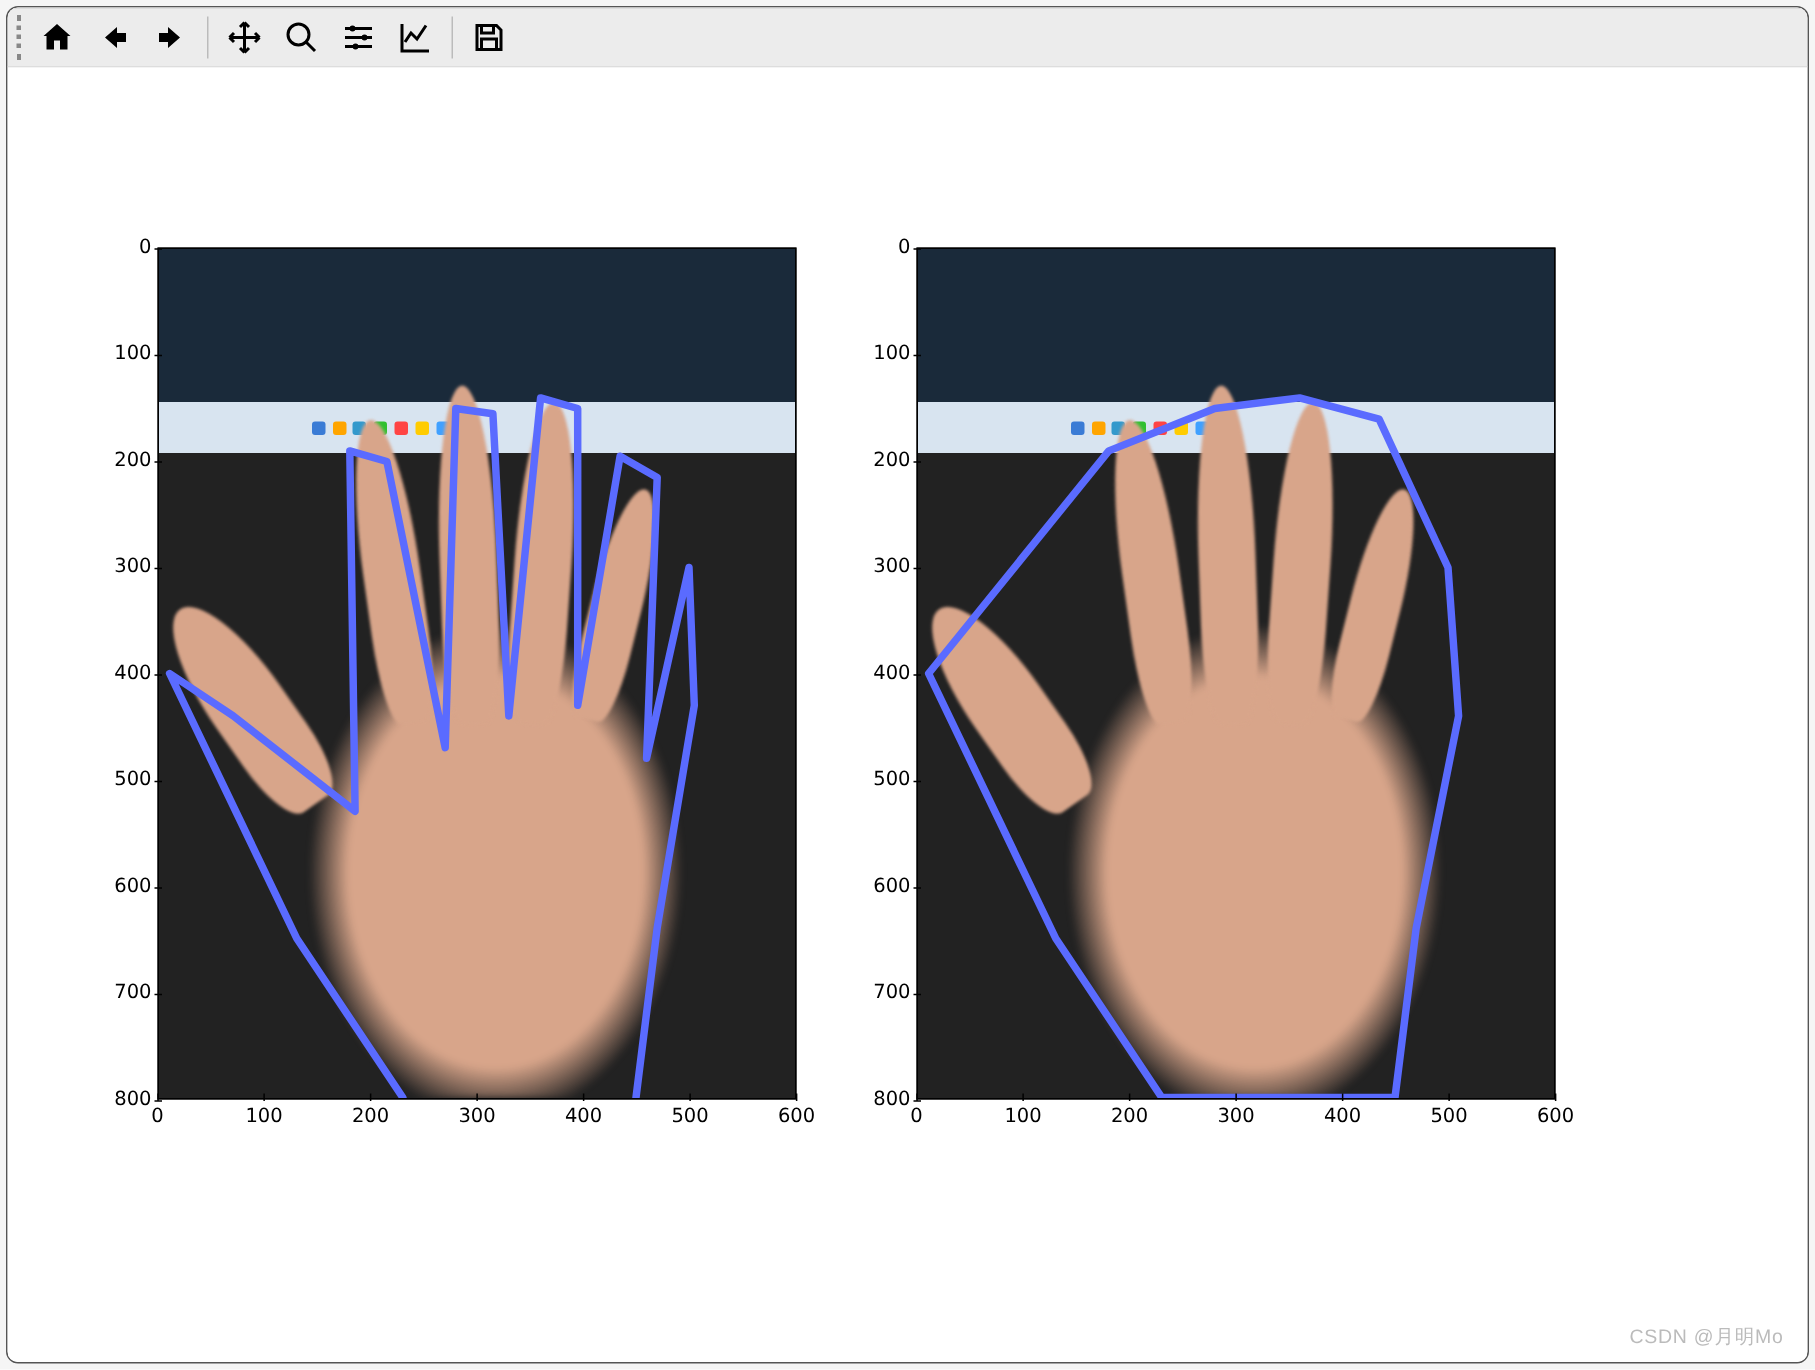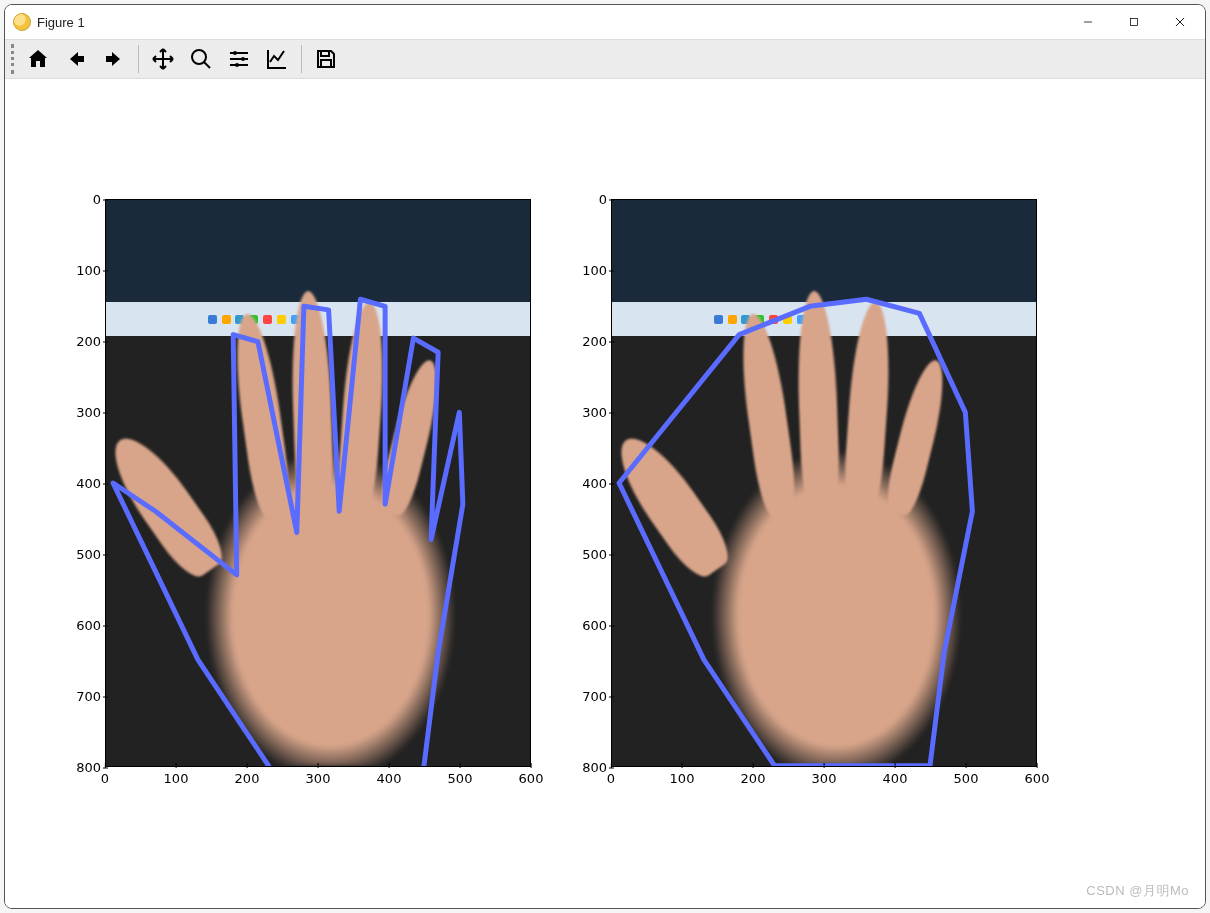--- a/index.html
+++ b/index.html
@@ -142,40 +142,20 @@
     position: absolute; right: 16px; bottom: 8px;
     font-size: 13px; color: rgba(120,120,120,0.5);
     letter-spacing: 0.5px;
   }
 </style>
 </head>
 <body>
 
 <div class="window">
 
-  <div class="titlebar">
-    <span class="app-icon"></span>
-    <span class="title">Figure 1</span>
-    <span class="spacer"></span>
-    <div class="win-btn">
-      <svg viewBox="0 0 24 24" width="12" height="12">
-          <path d="M4 12h16" stroke="#000" stroke-width="1.5"></path>
-        </svg>
-    </div>
-    <div class="win-btn">
-      <svg viewBox="0 0 24 24" width="12" height="12">
-          <rect x="5" y="5" width="14" height="14" stroke="#000" stroke-width="1.5" fill="none"></rect>
-        </svg>
-    </div>
-    <div class="win-btn close">
-      <svg viewBox="0 0 24 24" width="14" height="14">
-          <path d="M5 5l14 14M19 5L5 19" stroke="#000" stroke-width="1.5"></path>
-        </svg>
-    </div>
-  </div>
 
   <div class="toolbar">
     <span class="drag-handle"></span>
 
     <div class="tb-btn" title="Reset original view">
       <svg viewBox="0 0 24 24">
           <path class="fill" d="M3 11l9-8 9 8h-2v9h-5v-6h-4v6H5v-9H3z"></path>
         </svg>
     </div>
     <div class="tb-btn" title="Back to previous view">

